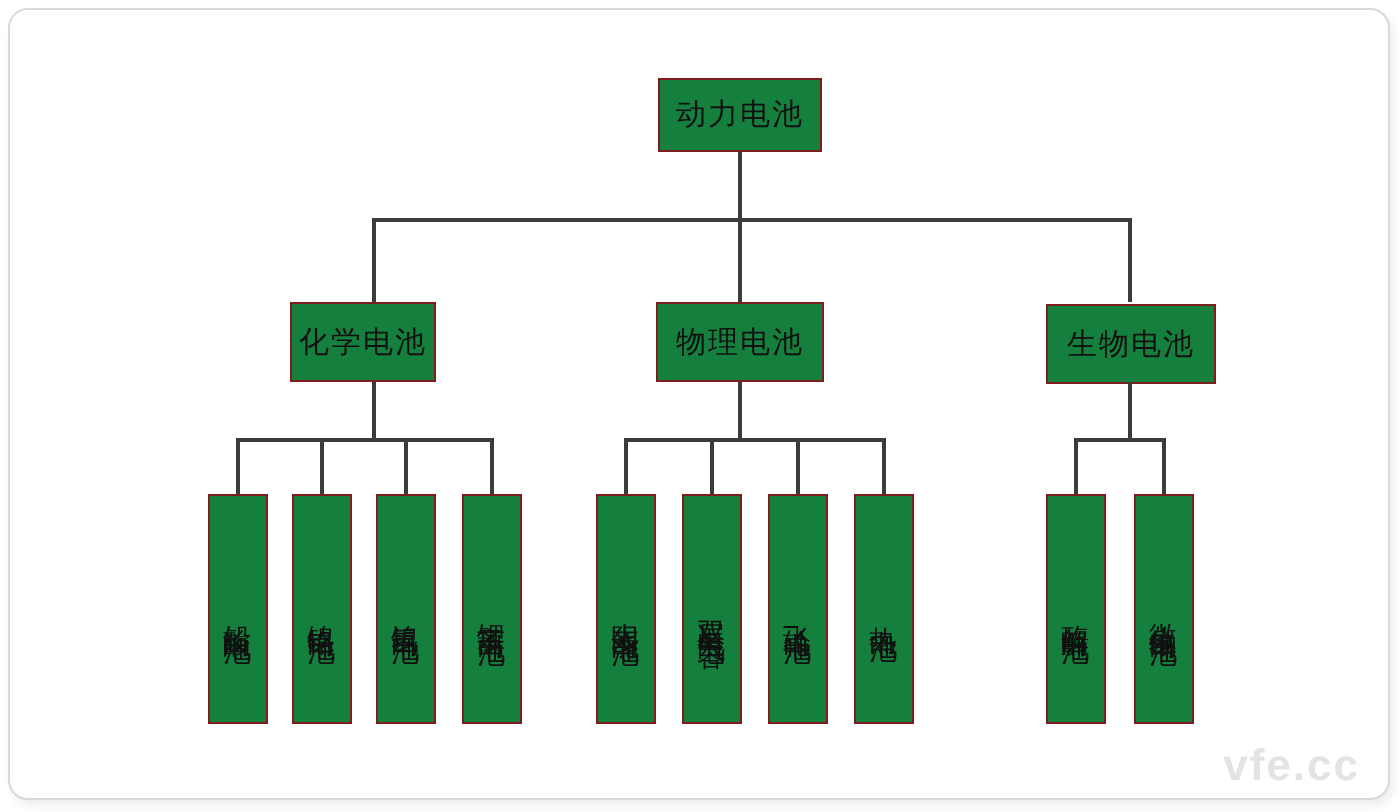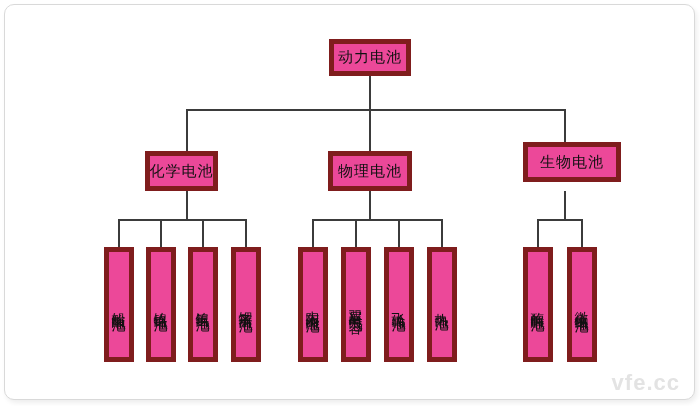--- a/index.html
+++ b/index.html
@@ -15,22 +15,22 @@
     position: absolute;
     left: 4px; top: 4px; right: 5px; bottom: 6px;
     border: 1px solid #d9d9d9;
     border-radius: 10px;
     box-shadow: 2px 3px 5px rgba(0,0,0,0.07);
     background: #ffffff;
   }
   .node {
     position: absolute;
     box-sizing: border-box;
-    border: 5px solid #7f1d1d;
-    background: #ec4899;
+    border: 1px solid #7f1d1d;
+    background: #15803d;
     display: flex;
     align-items: center;
     justify-content: center;
     color: #111111;
   }
   .node.h {
     font-size: 15px;
     letter-spacing: 1px;
     white-space: nowrap;
   }
@@ -65,21 +65,21 @@
   <div class="node h" style="left:329px; top:39px; width:82px; height:37px;">动力电池</div>
 
   <div class="line" style="left:369px; top:76px; width:2px; height:34px;"></div>
   <div class="line" style="left:186px; top:109px; width:380px; height:2px;"></div>
   <div class="line" style="left:186px; top:109px; width:2px; height:42px;"></div>
   <div class="line" style="left:369px; top:109px; width:2px; height:42px;"></div>
   <div class="line" style="left:564px; top:109px; width:2px; height:42px;"></div>
 
   <div class="node h" style="left:145px; top:151px; width:73px; height:40px;">化学电池</div>
   <div class="node h" style="left:328px; top:151px; width:84px; height:40px;">物理电池</div>
-  <div class="node h" style="left:523px; top:142px; width:98px; height:40px;">生物电池</div>
+  <div class="node h" style="left:523px; top:152px; width:85px; height:40px;">生物电池</div>
 
   <div class="line" style="left:186px; top:191px; width:2px; height:28px;"></div>
   <div class="line" style="left:118px; top:219px; width:129px; height:2px;"></div>
   <div class="line" style="left:118px; top:219px; width:2px; height:28px;"></div>
   <div class="line" style="left:160px; top:219px; width:2px; height:28px;"></div>
   <div class="line" style="left:202px; top:219px; width:2px; height:28px;"></div>
   <div class="line" style="left:245px; top:219px; width:2px; height:28px;"></div>
 
   <div class="line" style="left:369px; top:191px; width:2px; height:28px;"></div>
   <div class="line" style="left:312px; top:219px; width:131px; height:2px;"></div>

